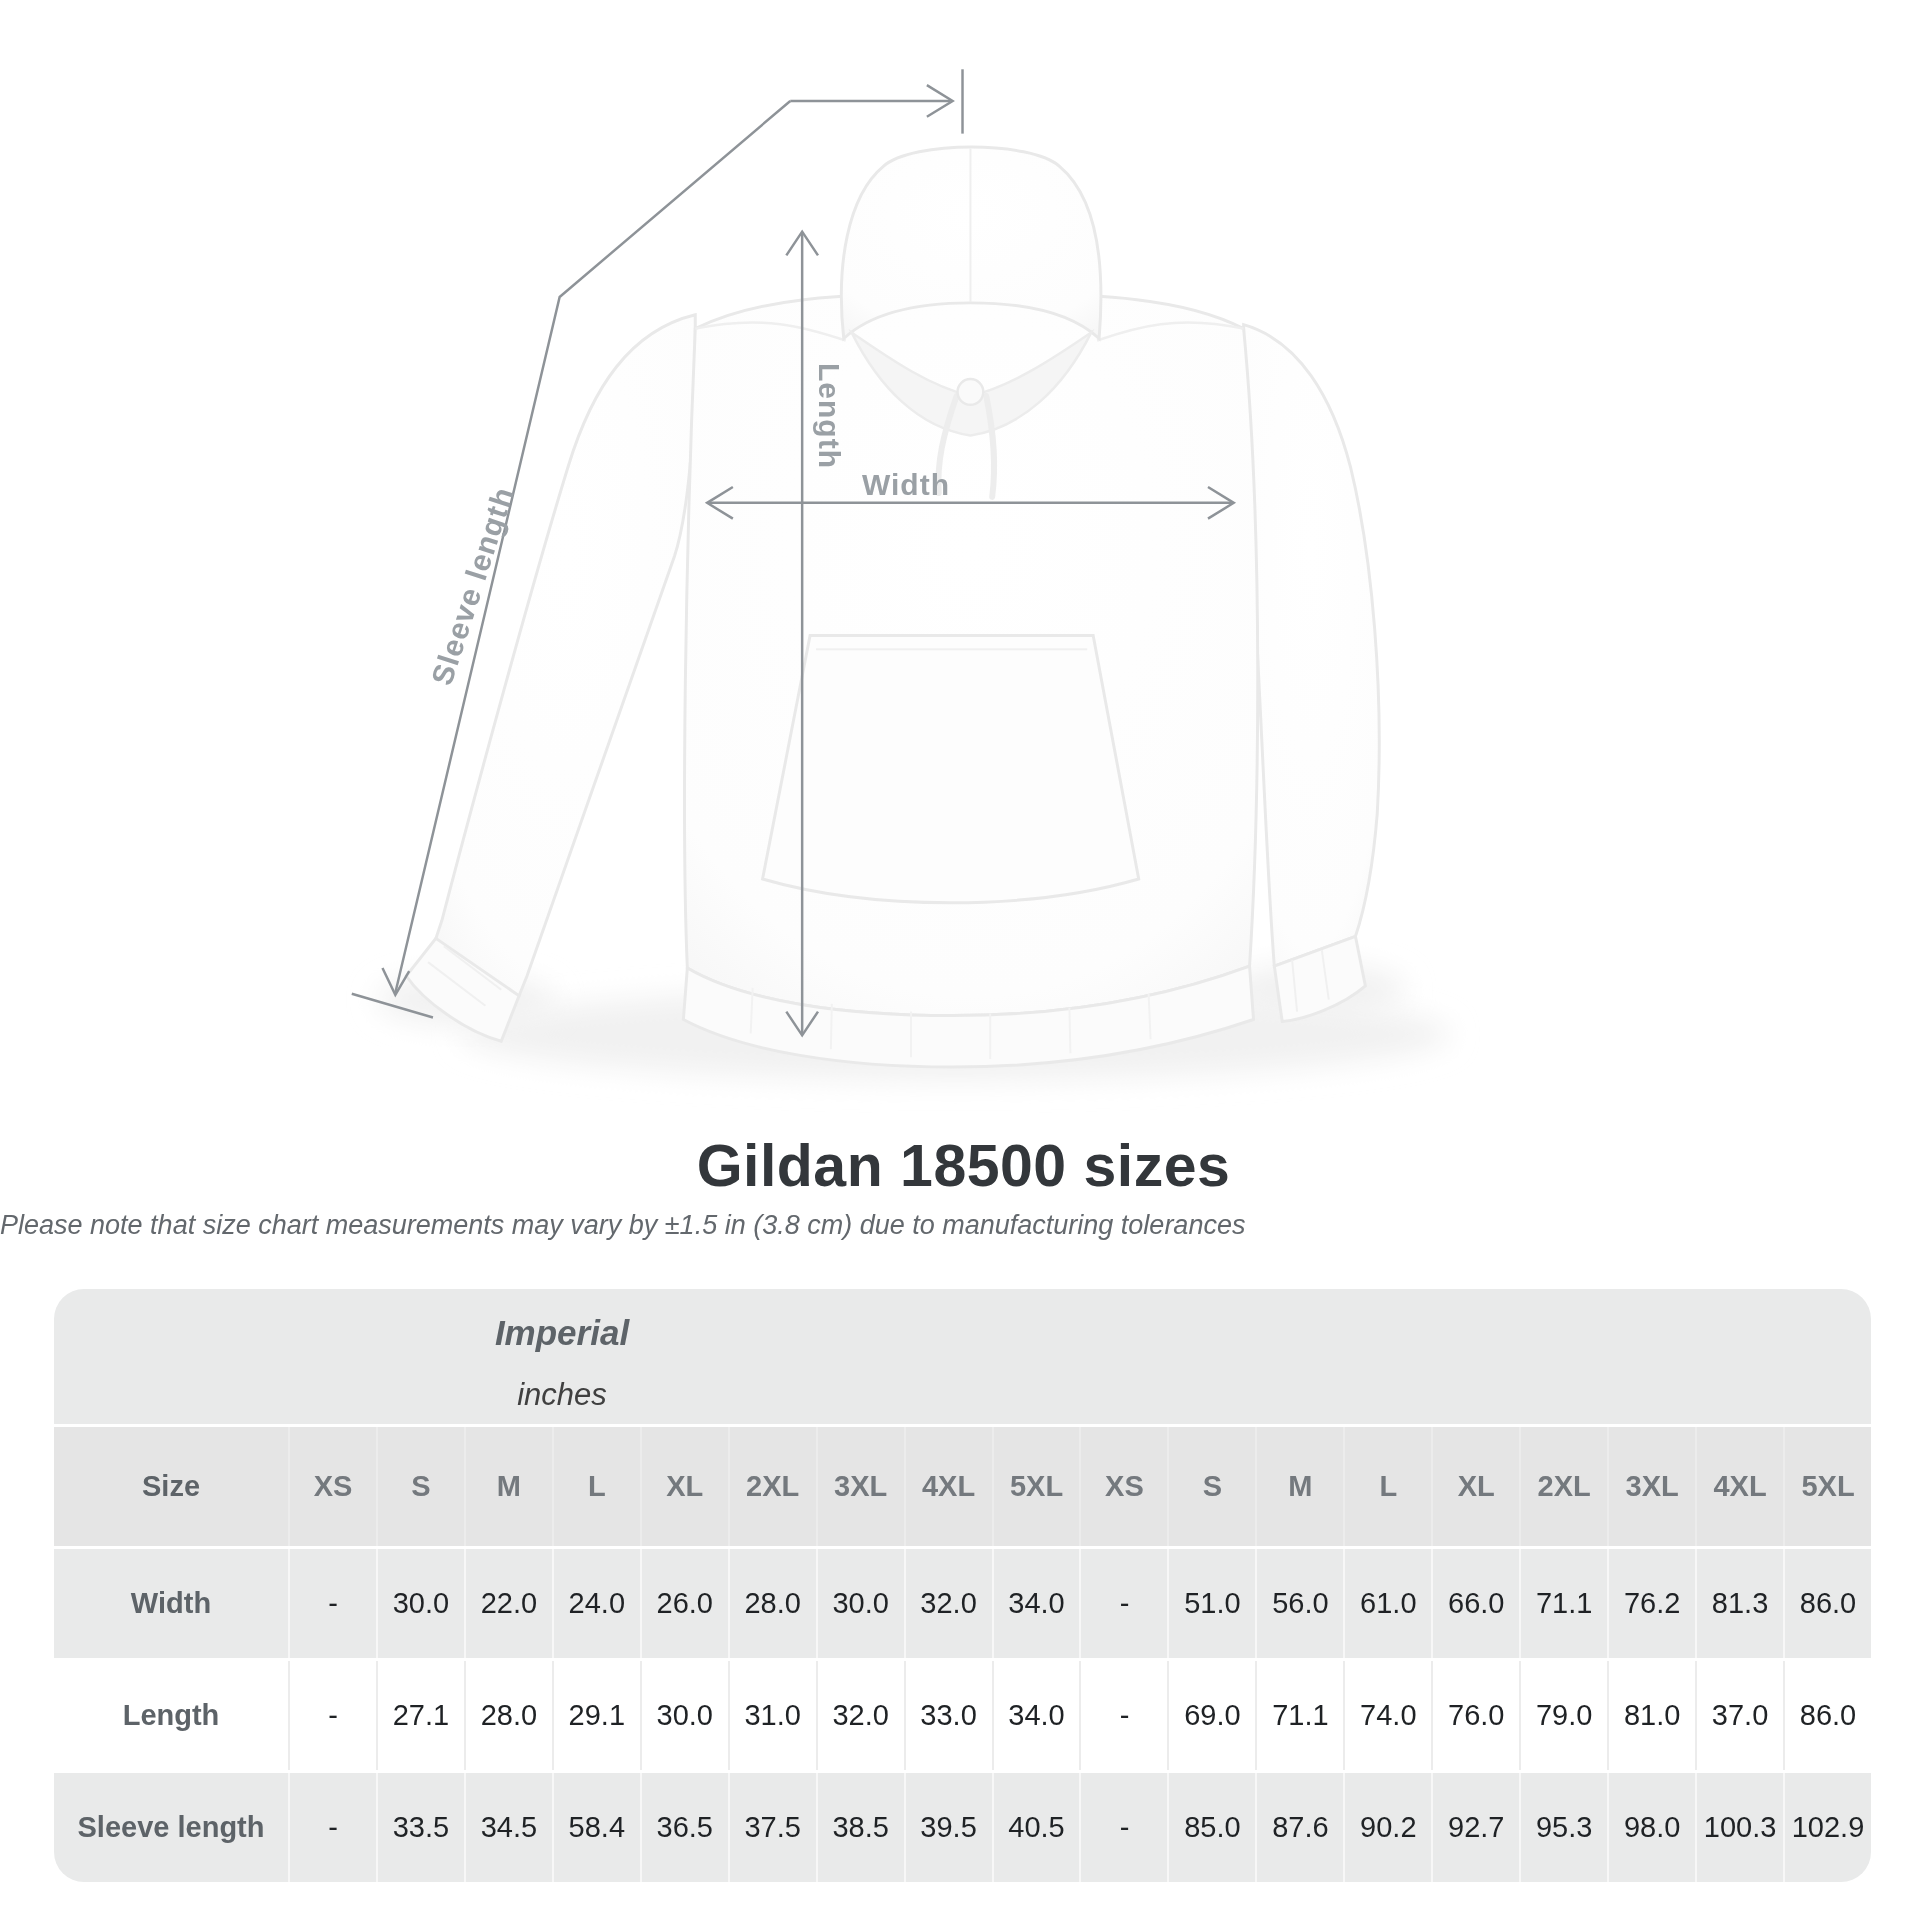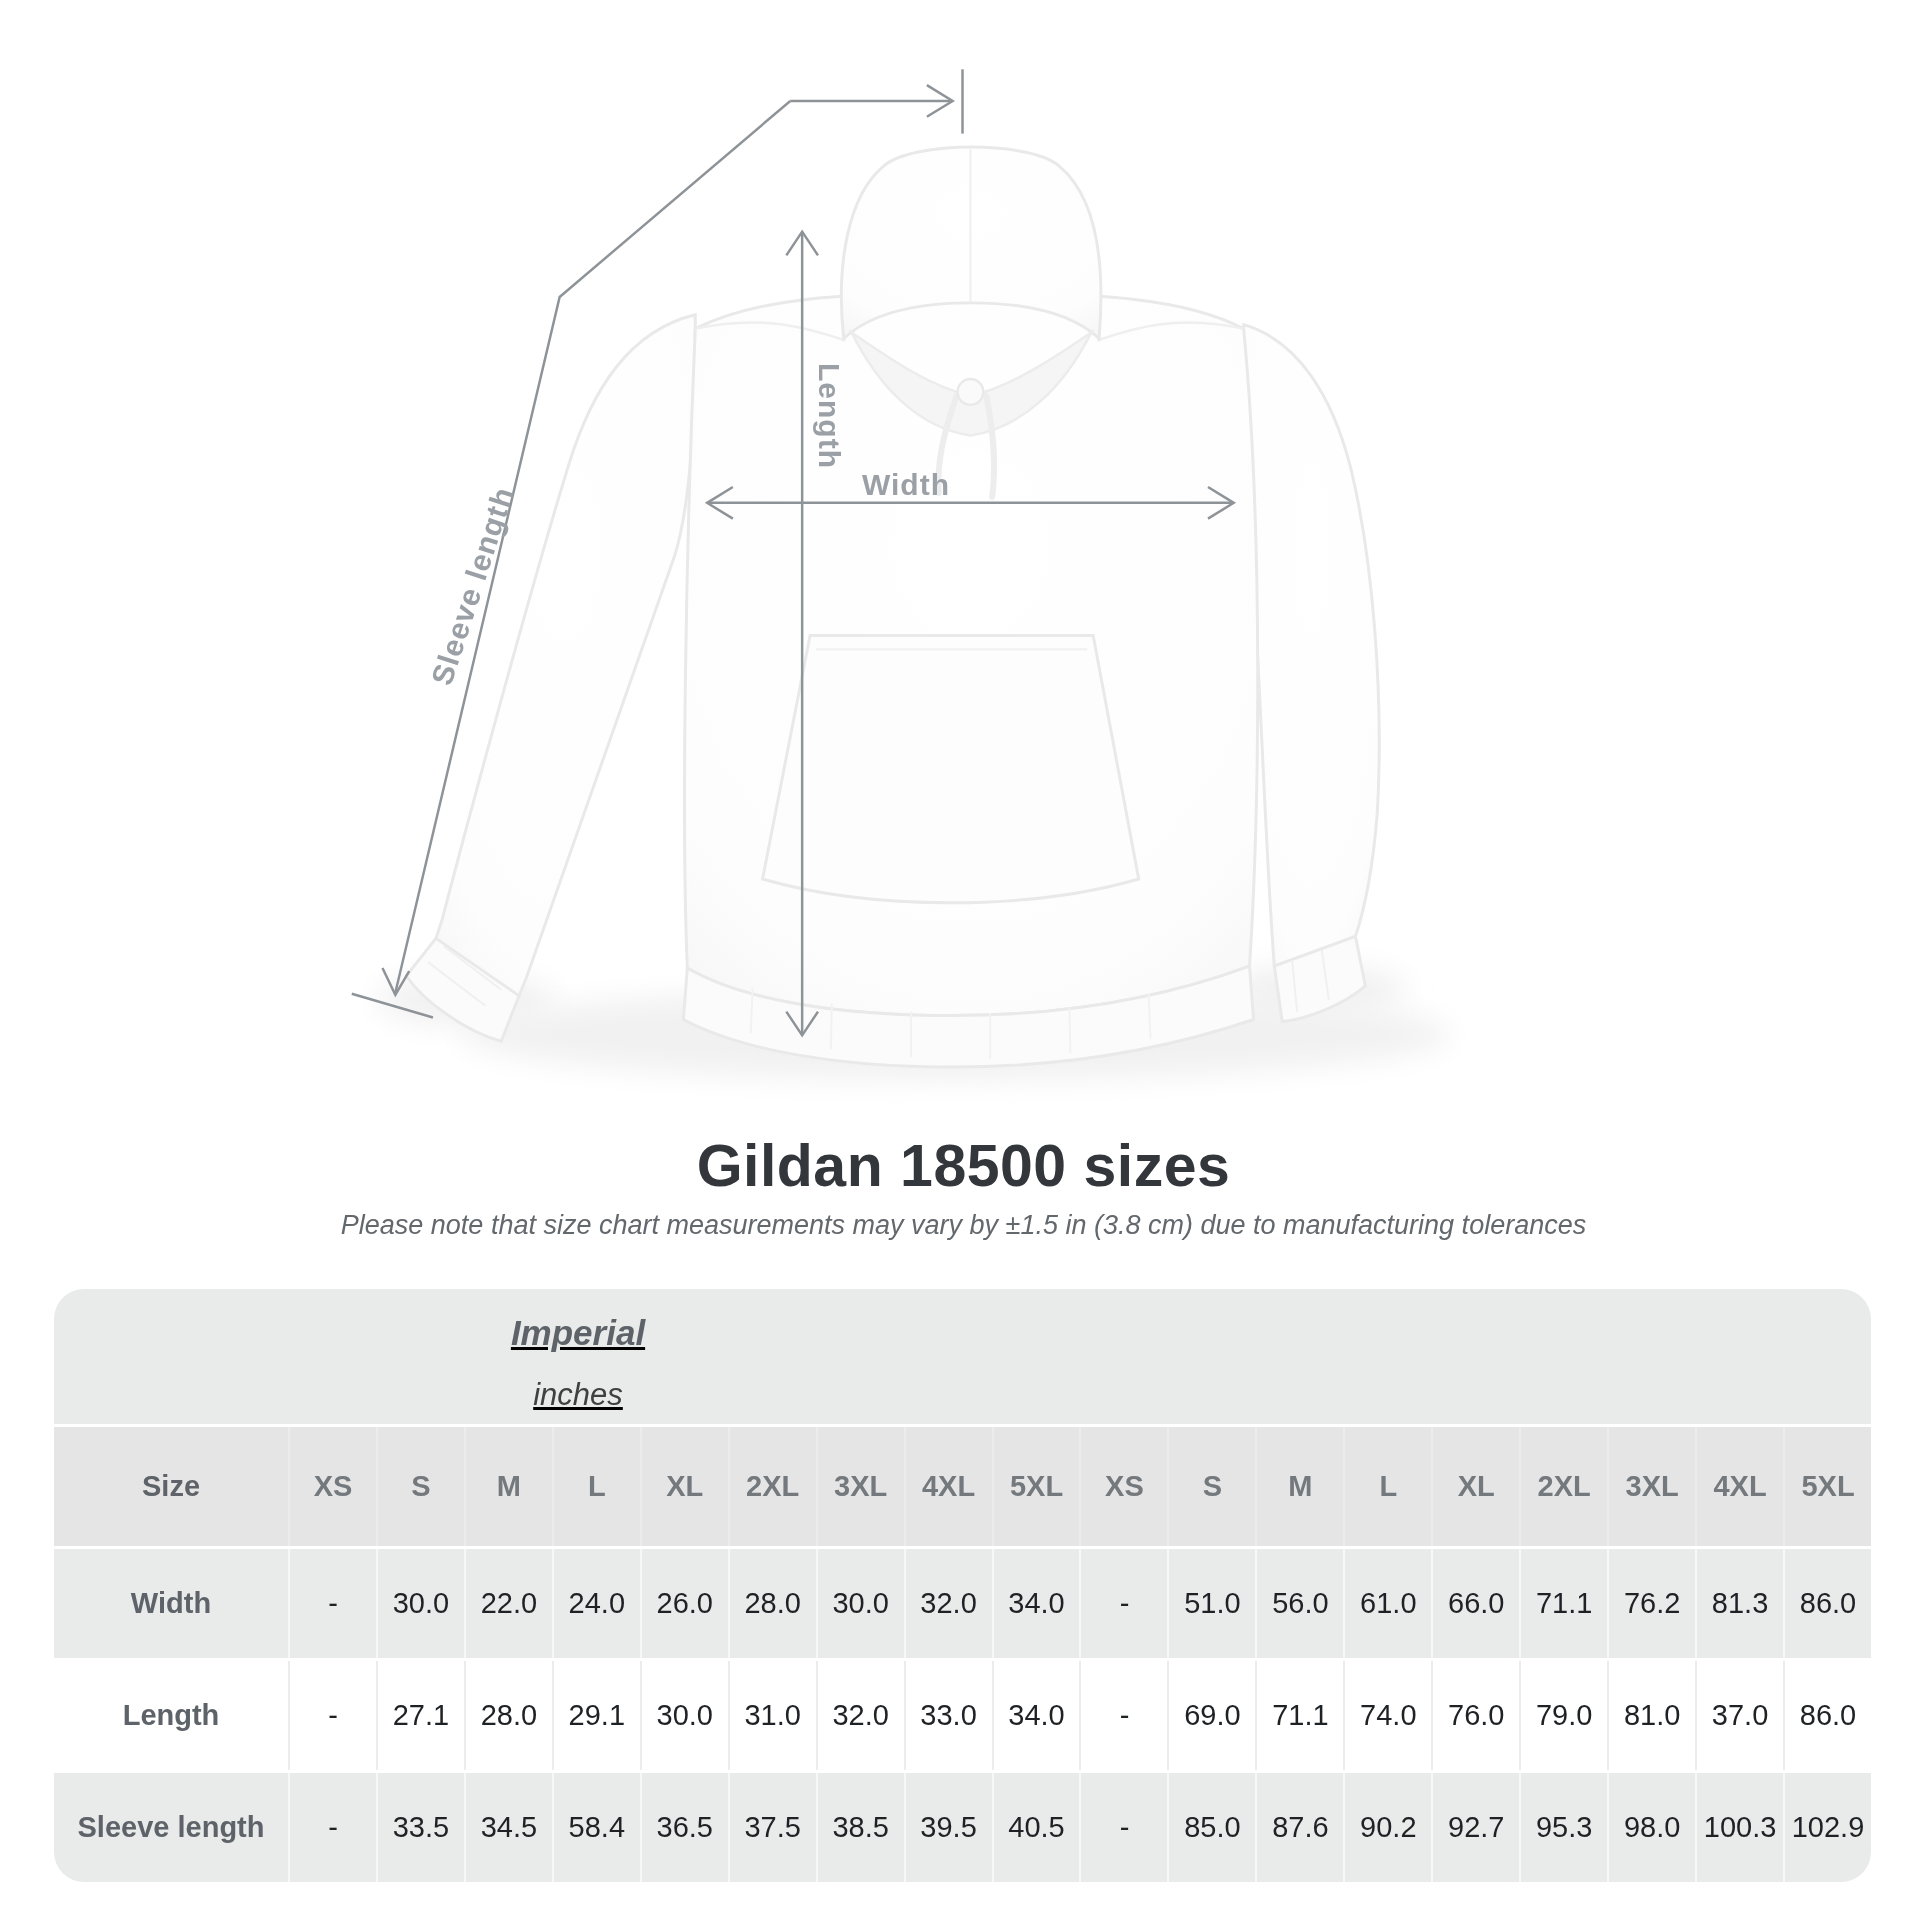--- a/index.html
+++ b/index.html
@@ -23,32 +23,32 @@
     writing-mode:vertical-rl;
   }
   .label-sleeve { left:473px; top:586px; transform:translate(-50%,-50%) rotate(-72deg); }
 
   
   .page-title {
     position:absolute; left:0; top:1132px; width:100%; text-align:center;
     font-size:59px; font-weight:bold; color:#33373b; letter-spacing:0.5px;
   }
   .page-subtitle {
-    position:absolute; left:0; top:1210px; width:100%; text-align:center;
+    position:absolute; left:0; top:1210px; width:100%; 
     font-size:27px; font-style:italic; color:#63686d;
   }
 
   
   .size-table {
     position:absolute; left:54px; top:1289px; width:1817px;
     border-radius:30px; overflow:hidden; background:#ffffff;
   }
   .unit-band { position:relative; height:135px; background:#e9eaea; }
   .unit-group { position:absolute; top:0; height:100%; text-align:center; transform:translateX(-50%); }
-  .unit-group.imperial { left:524px;text-decoration:underline; }
+  .unit-group.imperial { left:508px; }
   .unit-group.metric   { left:1405px; }
   .unit-name { margin-top:24px; font-size:35px; font-weight:bold; font-style:italic; color:#5d6368; }
   .unit-sub  { margin-top:24px; font-size:31px; font-style:italic; color:#404040; }
 
   .trow { display:grid; grid-template-columns:234px repeat(18, 1fr); border-top:3px solid #ffffff; }
   .trow.header-row { height:122px; background:#e5e5e5; }
   .trow.row-white  { height:112px; background:#ffffff; }
   .trow.row-gray   { height:112px; background:#e9eaea; }
 
   .cell {

